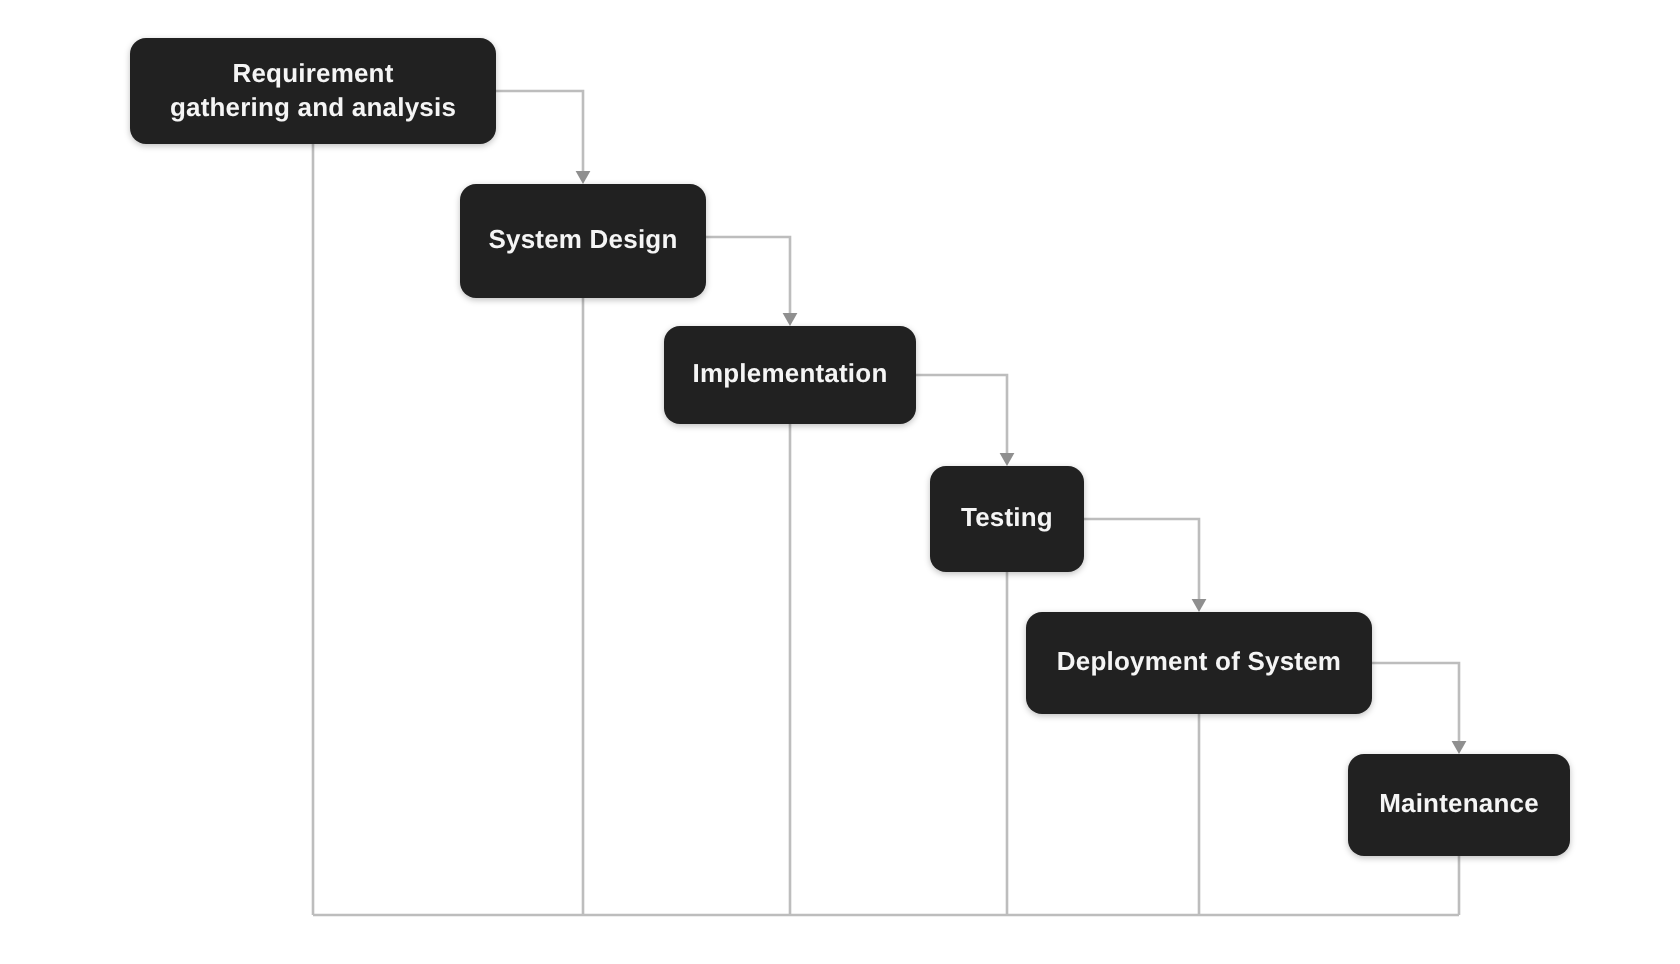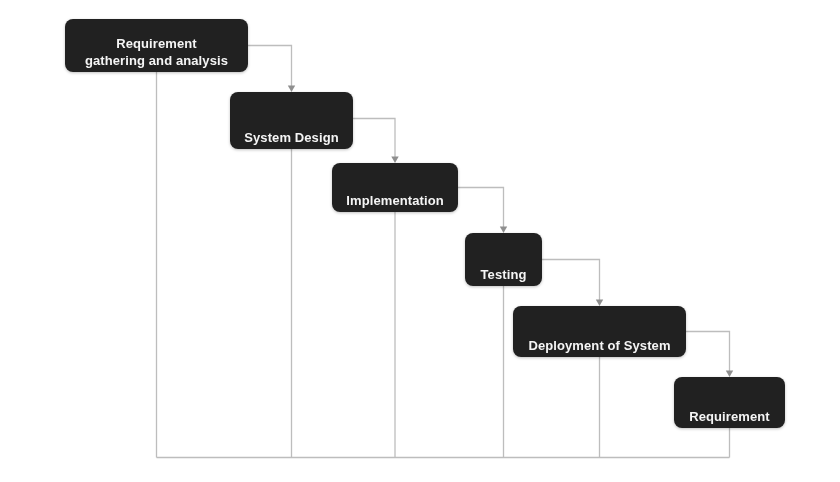--- a/index.html
+++ b/index.html
@@ -32,21 +32,21 @@
   .arrow {
     fill: var(--arrowhead);
     stroke: none;
   }
   .node {
     position: absolute;
     background: var(--node-bg);
     color: var(--node-text);
     border-radius: 8px;
     display: flex;
-    align-items: flex-end;
+    align-items: center;
     justify-content: center;
     text-align: center;
     font-size: 13px;
     font-weight: 700;
     line-height: 1.3;
     letter-spacing: 0.1px;
     box-shadow: 0 1px 3px rgba(0,0,0,0.25);
   }
   .node-label { display: inline-block; padding: 2px 8px; }
   .n1 { left: 65px;  top: 19px;  width: 183px; height: 53px; }
@@ -94,16 +94,16 @@
   <div class="node n4">
     <span class="node-label">Testing</span>
   </div>
   <div class="node n3">
     <span class="node-label">Implementation</span>
   </div>
   <div class="node n5">
     <span class="node-label">Deployment of System</span>
   </div>
   <div class="node n6">
-    <span class="node-label">Requirement</span>
+    <span class="node-label">Maintenance</span>
   </div>
 
 </div>
 
 </body></html>

